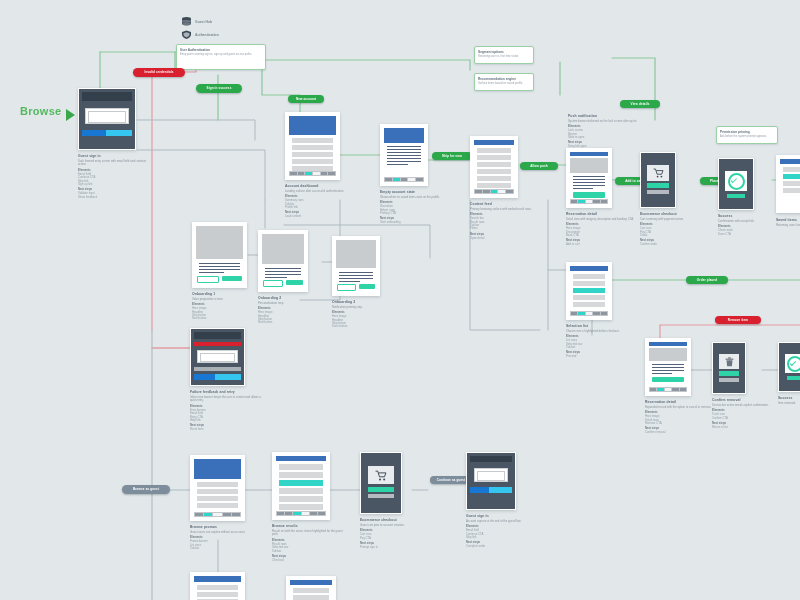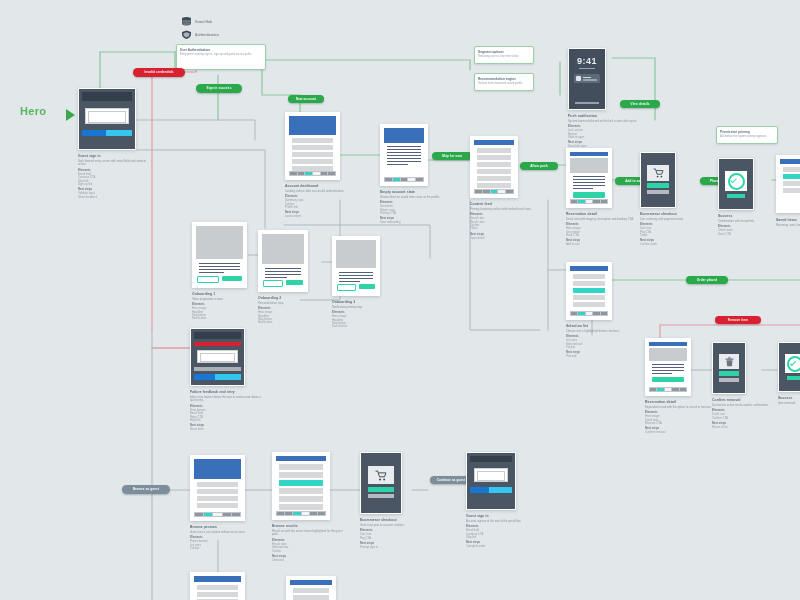--- a/index.html
+++ b/index.html
@@ -154,21 +154,21 @@
       <path d="M330 490 L360 490" stroke="#aeb9c1" stroke-width="1"></path>
       <path d="M412 490 L428 490" stroke="#aeb9c1" stroke-width="1"></path>
       <path d="M468 490 L470 490" stroke="#aeb9c1" stroke-width="1"></path>
       <path d="M218 540 L218 572" stroke="#aeb9c1" stroke-width="1"></path>
 
       <path d="M470 200 L470 330 L540 330" stroke="#aeb9c1" stroke-width="1"></path>
       <path d="M340 200 L340 300 L300 300" stroke="#aeb9c1" stroke-width="1"></path>
     </g>
   </svg>
 
-  <div id="start-label" style="left:20px;top:105px;">Hero</div>
+  <div id="start-label" style="left:20px;top:105px;">Browse</div>
   <div id="start-arrow" style="left:66px;top:109px;"></div>
 
   <div class="legend" style="left:181px;top:17px;">
     <svg width="11" height="9" viewBox="0 0 11 9">
       <ellipse cx="5.5" cy="1.6" rx="4.4" ry="1.5" fill="#3d4954"></ellipse>
       <path d="M1.1 1.6v2.2c0 .8 2 1.5 4.4 1.5s4.4-.7 4.4-1.5V1.6" fill="#3d4954"></path>
       <path d="M1.1 4.5v2.2c0 .8 2 1.5 4.4 1.5s4.4-.7 4.4-1.5V4.5" fill="#3d4954"></path>
       <ellipse cx="5.5" cy="4.4" rx="4.4" ry="1.3" fill="#6b7680"></ellipse>
       <ellipse cx="5.5" cy="7.1" rx="4.4" ry="1.3" fill="#6b7680"></ellipse>
     </svg>
@@ -396,34 +396,20 @@
   <div class="cap" style="left:332px;top:300px;">
     <div class="h">Onboarding 3</div>
     <div class="p">Notification priming step.</div>
     <div class="lbl">Elements</div>
     <div class="l">Hero image</div>
     <div class="l">Headline</div>
     <div class="l">Skip button</div>
     <div class="l">Done button</div>
   </div>
 
-  <div class="node" style="left:568px;top:48px;">
-    <div class="frame dark pad" style="width:38px;height:62px;background:#424e5b;">
-      <div class="phone-time" style="font-size:9px;margin-top:4px;letter-spacing:.5px;">9:41</div>
-      <div style="height:1.6px;background:#96a2ac;width:52%;margin:1.5px auto 0;"></div>
-      <div class="notif" style="margin:5px 2px 0;height:9px;">
-        <span class="ic"></span>
-        <span class="tx">
-            <b></b>
-            <s></s>
-          </span>
-      </div>
-      <div style="position:absolute;bottom:5px;left:6px;right:6px;height:1.6px;background:#96a2ac;"></div>
-    </div>
-  </div>
   <div class="cap" style="left:568px;top:114px;">
     <div class="h">Push notification</div>
     <div class="p">System banner delivered on the lock screen after opt in.</div>
     <div class="lbl">Elements</div>
     <div class="l">Lock screen</div>
     <div class="l">Banner</div>
     <div class="l">Slide to open</div>
     <div class="lbl" style="margin-top:2px;">Next steps</div>
     <div class="l">Deep link open</div>
   </div>

